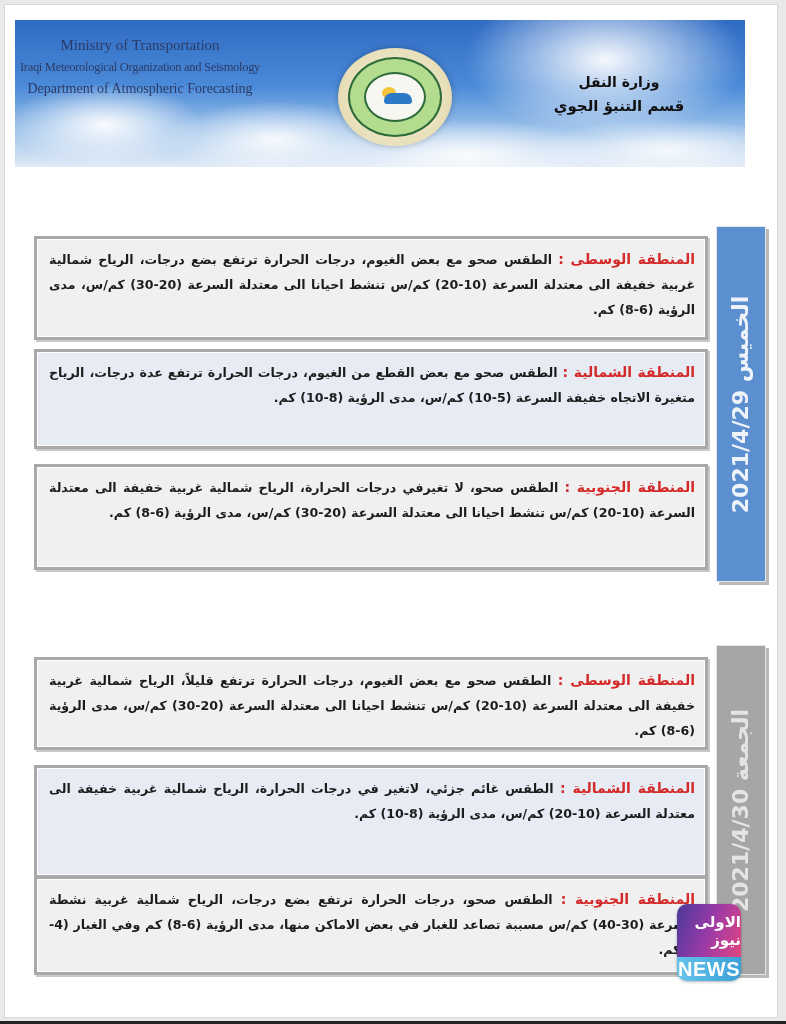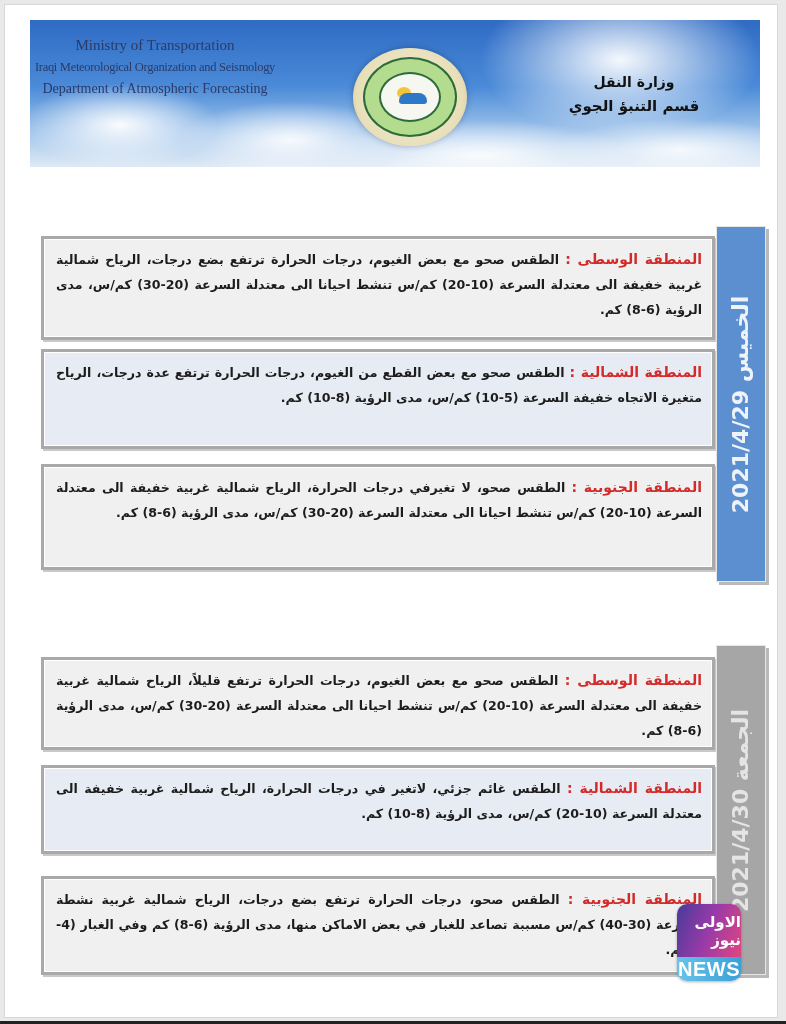--- a/index.html
+++ b/index.html
@@ -7,21 +7,21 @@
     body { font-family: "DejaVu Sans", sans-serif; position: relative; }
 
     .page {
       position: absolute; left: 4px; top: 4px; width: 774px; height: 1014px;
       background: #ffffff; border: 1px solid #d8d8d8;
     }
     .bottom-bar { position: absolute; left: 0; top: 1021px; width: 786px; height: 3px; background: #222; }
 
     
     .banner {
-      position: absolute; left: 30px; top: 20px; width: 730px; height: 147px;
+      position: absolute; left: 15px; top: 20px; width: 730px; height: 147px;
       overflow: hidden;
       background:
         radial-gradient(ellipse 140px 60px at 90px 105px, rgba(255,255,255,0.95), rgba(255,255,255,0) 70%),
         radial-gradient(ellipse 160px 55px at 260px 120px, rgba(255,255,255,0.9), rgba(255,255,255,0) 70%),
         radial-gradient(ellipse 200px 110px at 590px 40px, rgba(255,255,255,0.95), rgba(255,255,255,0) 70%),
         radial-gradient(ellipse 220px 50px at 450px 135px, rgba(255,255,255,0.9), rgba(255,255,255,0) 70%),
         radial-gradient(ellipse 180px 45px at 650px 130px, rgba(255,255,255,0.85), rgba(255,255,255,0) 70%),
         linear-gradient(180deg, #2f6bc4 0%, #4a8ad8 45%, #9dc2ea 75%, #dfeaf6 100%);
     }
     .banner-en {
@@ -58,21 +58,21 @@
     }
     .logo .cloud {
       position: absolute; left: 18px; top: 19px; width: 28px; height: 11px; border-radius: 8px 8px 3px 3px; background: #2d79c8;
     }
 
     
     .box {
       position: absolute; left: 34px; width: 674px; direction: rtl; text-align: justify;
       border: 3px solid #a9a9a9; box-shadow: inset 0 0 0 1px #ffffff, 2px 2px 0 #c9c9c9;
       padding: 8px 10px 6px 12px;
-      font-family: "DejaVu Sans", sans-serif; font-weight: bold; font-size: 12.6px; line-height: 25px; color: #1c1c1c; margin-left: 7px;
+      font-family: "DejaVu Sans", sans-serif; font-weight: bold; font-size: 12.6px; line-height: 25px; color: #1c1c1c;
     }
     .box.grey { background: #f0f0f0; }
     .box.blue { background: #e7ebf3; }
     .region { color: #d42a2a; font-size: 14px; }
 
     
     .datebar {
       position: absolute; left: 716px; width: 50px;
       border: 1px solid #e6e6e6; box-shadow: 3px 3px 0 #b9b9b9;
       display: flex; align-items: center; justify-content: center;
@@ -139,21 +139,21 @@
   <span>الطقس صحو، لا تغيرفي درجات الحرارة، الرياح شمالية غربية خفيفة الى معتدلة السرعة (10-20) كم/س تنشط احيانا الى معتدلة السرعة (20-30) كم/س، مدى الرؤية (6-8) كم.</span>
 </div>
 <div class="datebar blue" style="top:226px; height:356px;">
   <div class="dtxt">الخميس 2021/4/29</div>
 </div>
 
 <div class="box grey" style="top:657px; height:93px;">
   <span class="region">المنطقة الوسطى :</span>
   <span>الطقس صحو مع بعض الغيوم، درجات الحرارة ترتفع قليلاً، الرياح شمالية غربية خفيفة الى معتدلة السرعة (10-20) كم/س تنشط احيانا الى معتدلة السرعة (20-30) كم/س، مدى الرؤية (6-8) كم.</span>
 </div>
-<div class="box blue" style="top:765px; height:89px;">
+<div class="box blue" style="top:765px; height:113px;">
   <span class="region">المنطقة الشمالية :</span>
   <span>الطقس غائم جزئي، لاتغير في درجات الحرارة، الرياح شمالية غربية خفيفة الى معتدلة السرعة (10-20) كم/س، مدى الرؤية (8-10) كم.</span>
 </div>
 <div class="box grey" style="top:876px; height:99px;">
   <span class="region">المنطقة الجنوبية :</span>
   <span>الطقس صحو، درجات الحرارة ترتفع بضع درجات، الرياح شمالية غربية نشطة السرعة (30-40) كم/س مسببة تصاعد للغبار في بعض الاماكن منها، مدى الرؤية (6-8) كم وفي الغبار (4-6)كم.</span>
 </div>
 <div class="datebar grey" style="top:645px; height:330px;">
   <div class="dtxt">الجمعة 2021/4/30</div>
 </div>

